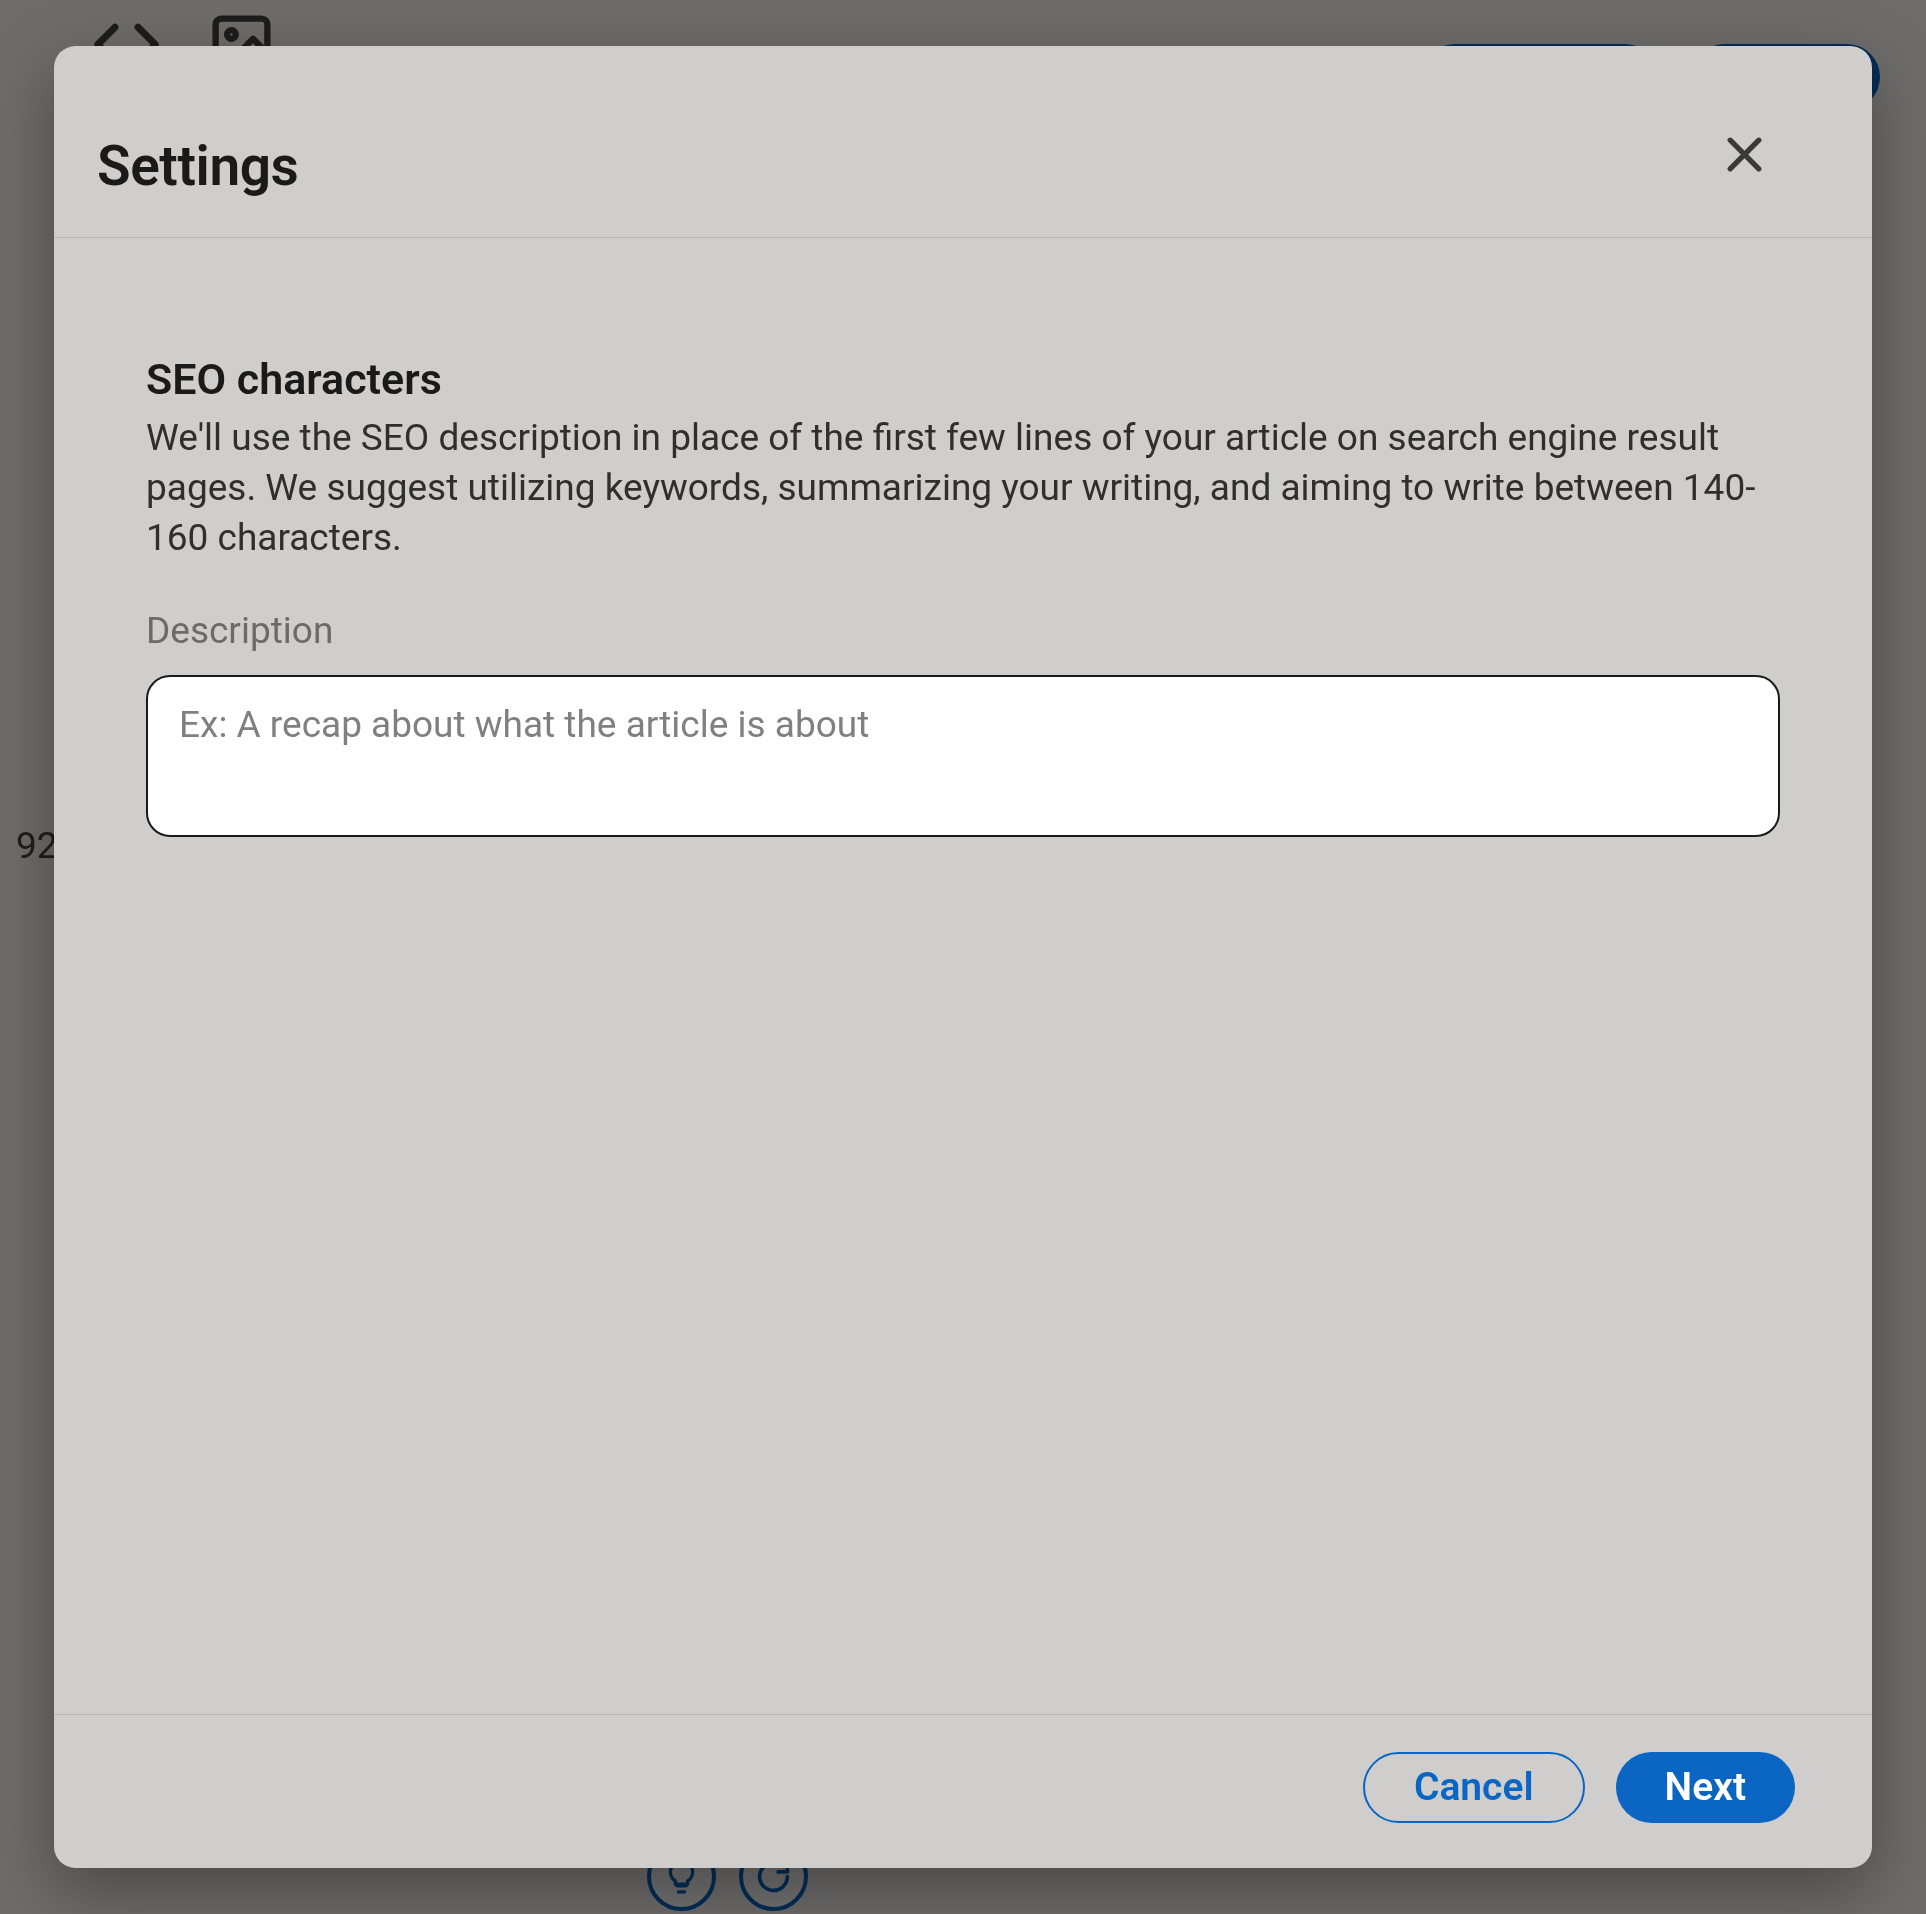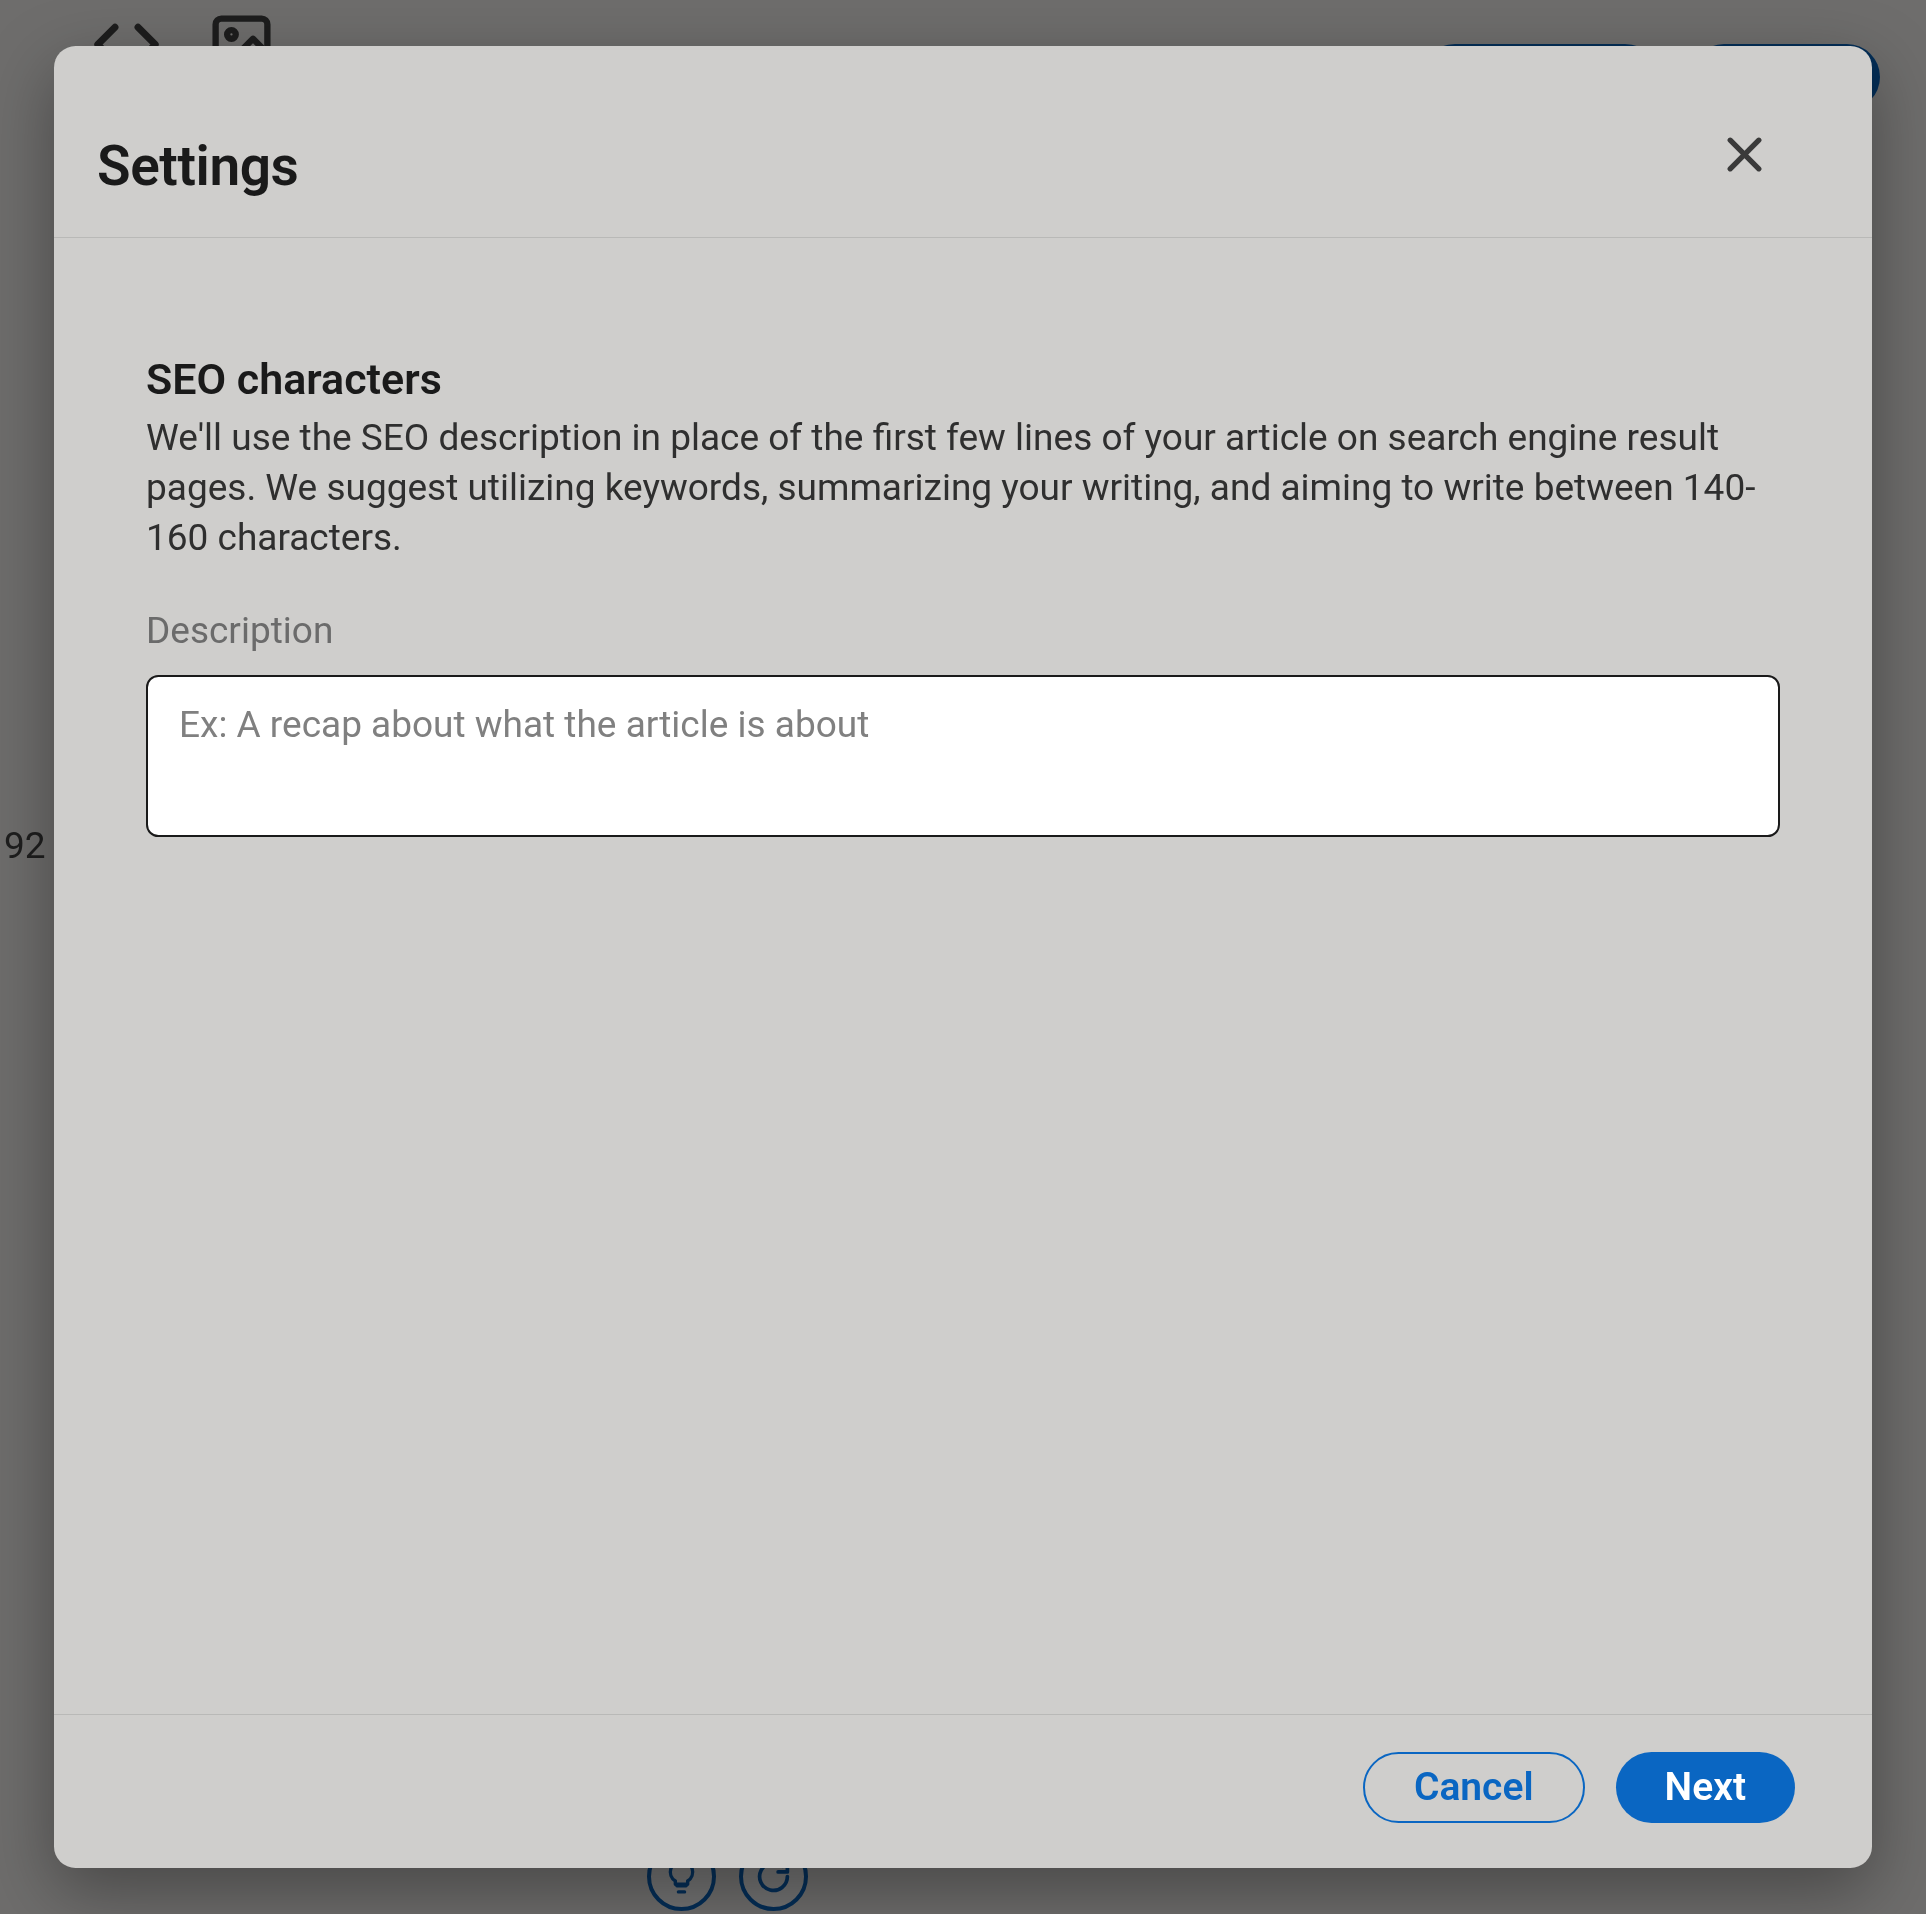--- a/index.html
+++ b/index.html
@@ -60,21 +60,21 @@
     color: #0a66c2;
     border: 2.3px solid #0a66c2;
     background: #fff;
   }
   .bg-btn.next {
     color: #fff;
     background: #0a66c2;
   }
   .bg-number {
     position: absolute;
-    left: 4px;
+    left: 16px;
     top: 824px;
     font-size: 37px;
     color: #444;
   }
 
   
   .modal {
     position: absolute;
     left: 54px;
     right: 54px;
@@ -150,20 +150,21 @@
     font-family: inherit;
     outline: none;
   }
   .text-input::placeholder, .text-area::placeholder {
     color: #808080;
   }
   .text-area {
     resize: none;
     height: 162px;
     line-height: 1.35;
+    border-radius: 24px;
   }
 
   .modal-footer {
     display: flex;
     justify-content: flex-end;
     gap: 31px;
     padding: 37px 77px 45px 77px;
     border-top: 1.5px solid rgba(0,0,0,0.10);
   }
   .btn {

